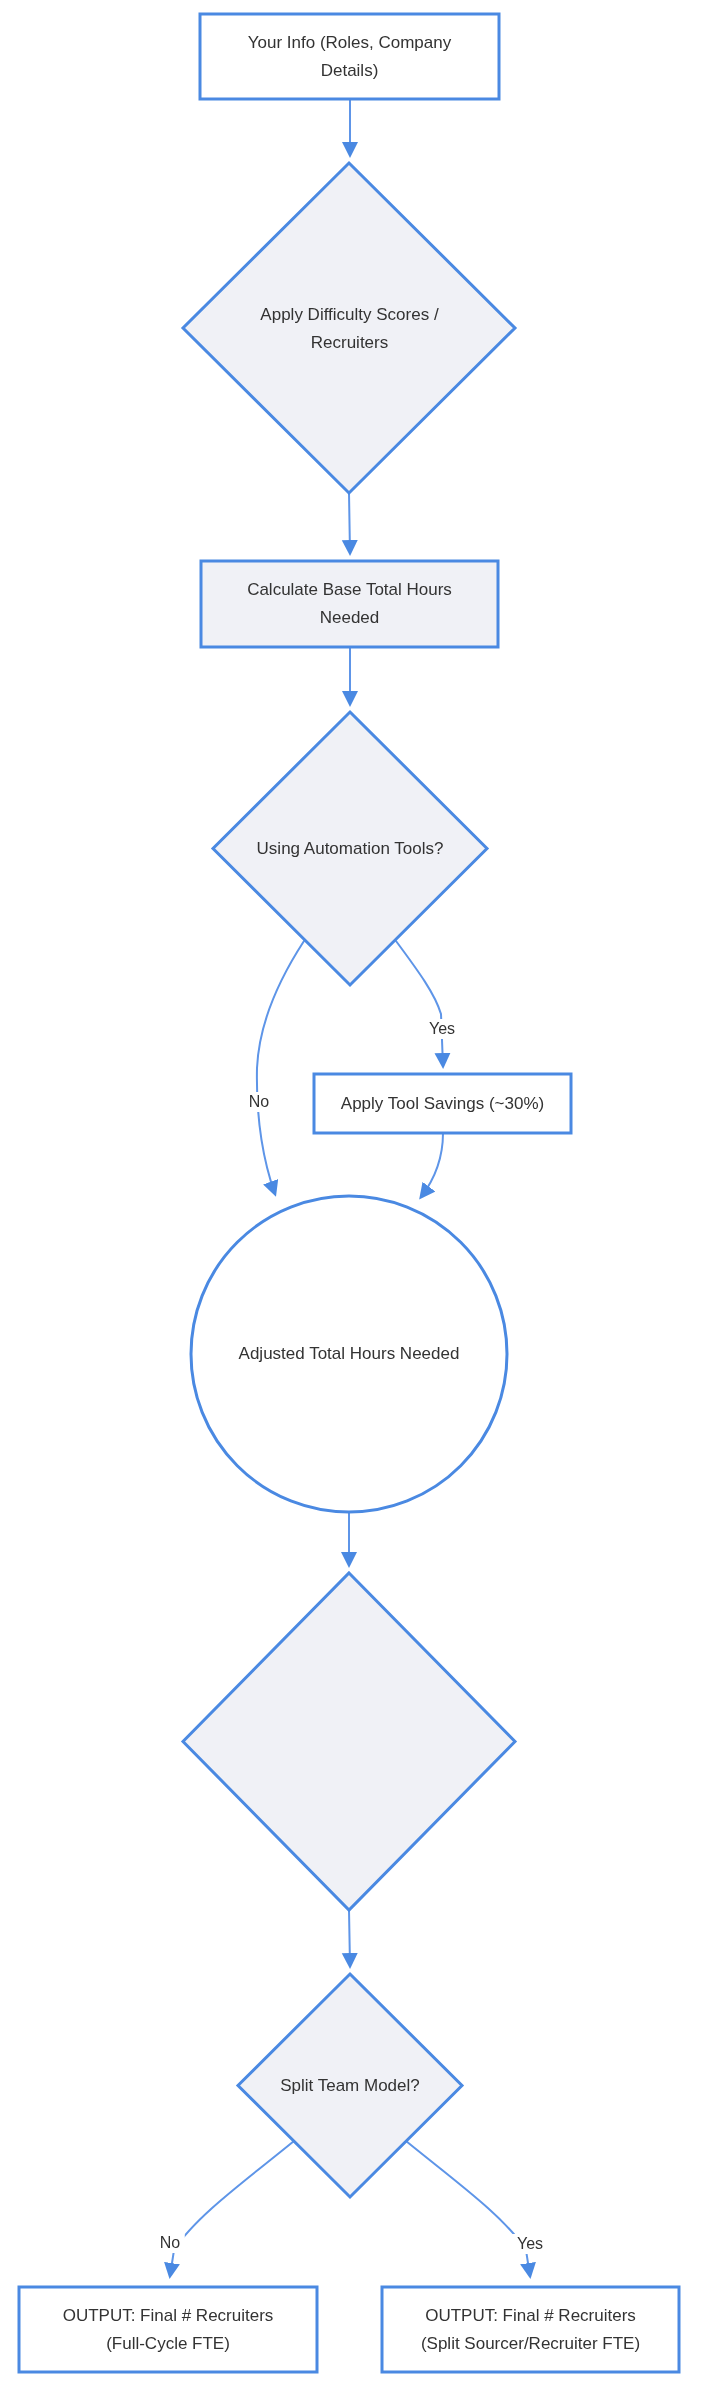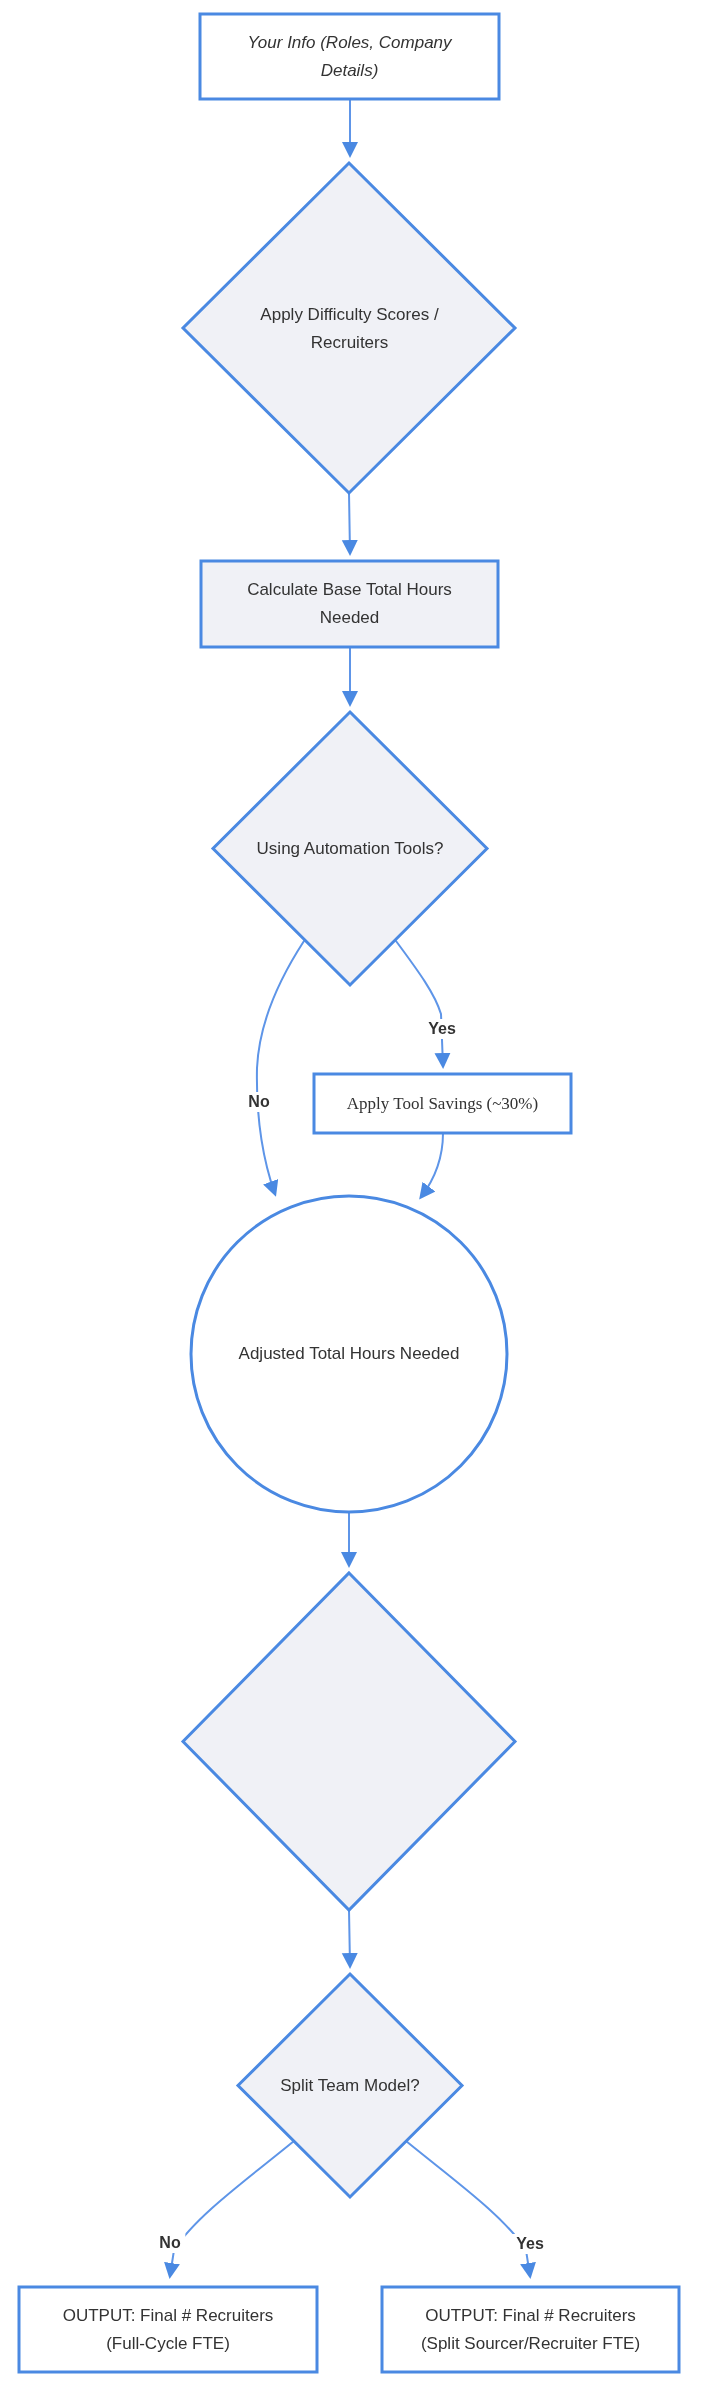--- a/index.html
+++ b/index.html
@@ -55,21 +55,20 @@
     pointer-events: none;
   }
   .edge-label {
     position: absolute;
     transform: translate(-50%, -50%);
     background: var(--background);
     padding: 1px 5px;
     font-size: 16px;
     color: var(--text);
     white-space: nowrap;
-    font-weight: bold;
   }
 </style>
 </head>
 <body>
 
 <div class="canvas">
 
   <svg width="716" height="2382" viewBox="0 0 716 2382">
     <defs>
       <marker id="arrow" markerUnits="userSpaceOnUse" markerWidth="18" markerHeight="18" refX="13" refY="8" orient="auto">
@@ -93,40 +92,40 @@
     <rect class="shape shaded" x="201" y="561" width="297" height="86"></rect>
     <polygon class="shape shaded" points="350,712 487,848.5 350,985 213,848.5"></polygon>
     <rect class="shape white" x="314" y="1074" width="257" height="59"></rect>
     <circle class="shape white" cx="349" cy="1354" r="158"></circle>
     <polygon class="shape shaded" points="349,1573 515,1741.5 349,1910 183,1741.5"></polygon>
     <polygon class="shape shaded" points="350,1974 462,2085.5 350,2197 238,2085.5"></polygon>
     <rect class="shape white" x="19" y="2287" width="298" height="85"></rect>
     <rect class="shape white" x="382" y="2287" width="297" height="85"></rect>
   </svg>
 
-  <div class="node-label" style="left:200px; top:14px; width:299px; height:85px;font-style:italic;">
+  <div class="node-label" style="left:200px; top:14px; width:299px; height:85px;">
     <div>Your Info (Roles, Company</div>
     <div>Details)</div>
   </div>
 
   <div class="node-label" style="left:183px; top:163px; width:333px; height:331px;text-align:center;">
     <div>Apply Difficulty Scores /</div>
     <div>Recruiters</div>
   </div>
 
   <div class="node-label" style="left:201px; top:561px; width:297px; height:86px;">
     <div>Calculate Base Total Hours</div>
     <div>Needed</div>
   </div>
 
   <div class="node-label" style="left:213px; top:712px; width:274px; height:273px;">
     <div>Using Automation Tools?</div>
   </div>
 
-  <div class="node-label" style="left:314px; top:1074px; width:257px; height:59px;font-family:Liberation Serif, serif;">
+  <div class="node-label" style="left:314px; top:1074px; width:257px; height:59px;">
     <div>Apply Tool Savings (~30%)</div>
   </div>
 
   <div class="node-label" style="left:191px; top:1196px; width:316px; height:316px;">
     <div>Adjusted Total Hours Needed</div>
   </div>
 
 
   <div class="node-label" style="left:238px; top:1974px; width:224px; height:223px;">
     <div>Split Team Model?</div>

